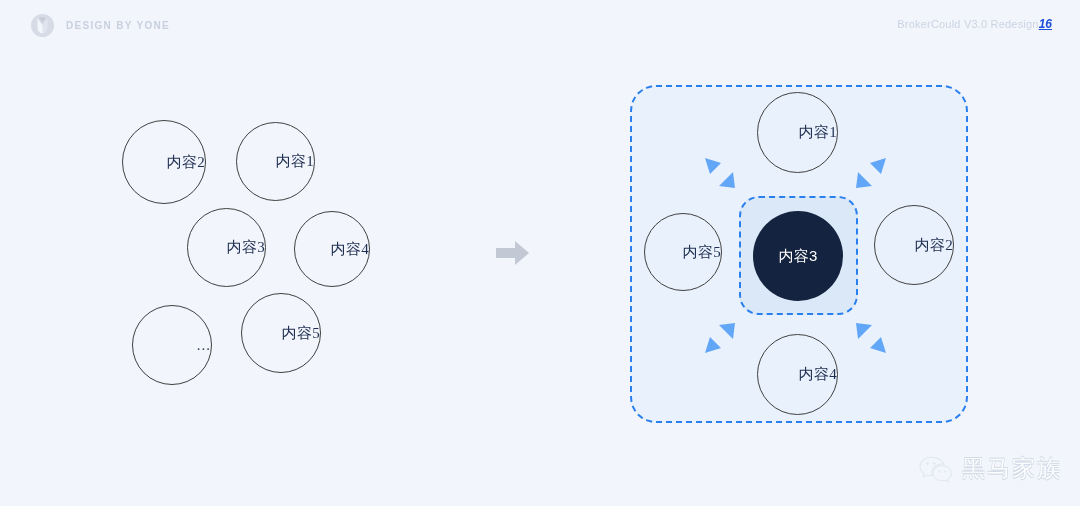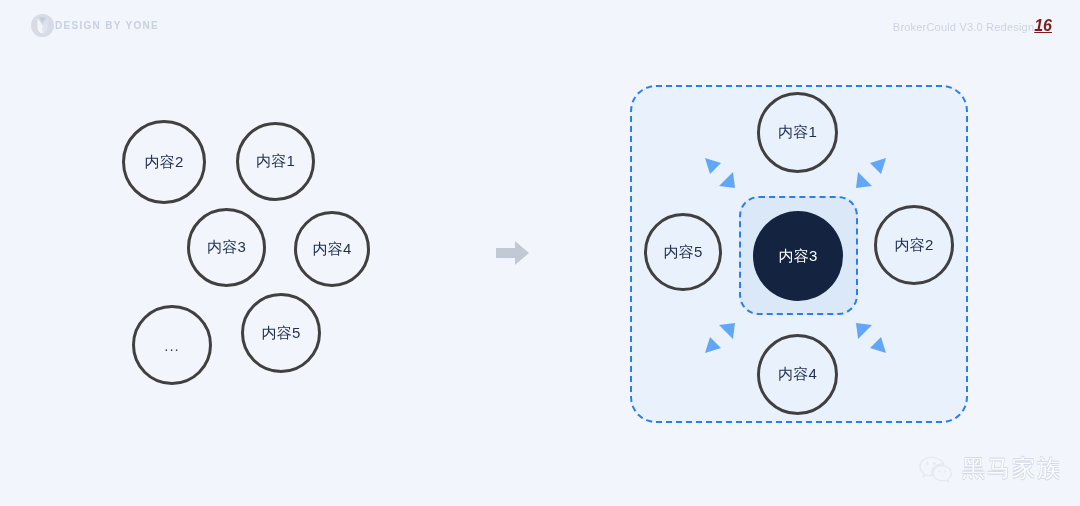--- a/index.html
+++ b/index.html
@@ -21,20 +21,21 @@
     top: 0; left: 0;
     width: 1080px;
     height: 52px;
   }
   .brand {
     position: absolute;
     left: 30px;
     top: 13px;
     display: flex;
     align-items: center;
+    gap: 11px;
   }
   .brand-logo {
     width: 25px;
     height: 25px;
     display: block;
   }
   .brand-text {
     font-size: 10px;
     letter-spacing: 1.3px;
     color: #c9d0de;
@@ -48,40 +49,41 @@
     display: flex;
     align-items: baseline;
   }
   .doc-title {
     font-size: 11px;
     color: #ccd4e2;
     letter-spacing: 0.2px;
     white-space: nowrap;
   }
   .doc-page {
-    font-size: 16px;
-    color: #7f1d1d;
+    font-size: 12px;
+    color: #1d4ed8;
     font-style: italic;
     font-weight: bold;
     text-decoration: underline;
   }
 
   
   .node {
     position: absolute;
     border-radius: 50%;
-    border: 3px solid #404040;
+    border: 1px solid #404040;
     box-sizing: border-box;
     display: flex;
     align-items: center;
-    justify-content: center;
+    justify-content: flex-end;
     color: #1e2e50;
     font-size: 15px;
     letter-spacing: 0.3px;
     background: transparent;
+    font-family: Liberation Serif, serif;
   }
   .node.dots {
     font-size: 15px;
     letter-spacing: 1px;
     color: #32405e;
   }
 
   
   .left-cluster {
     position: absolute;

